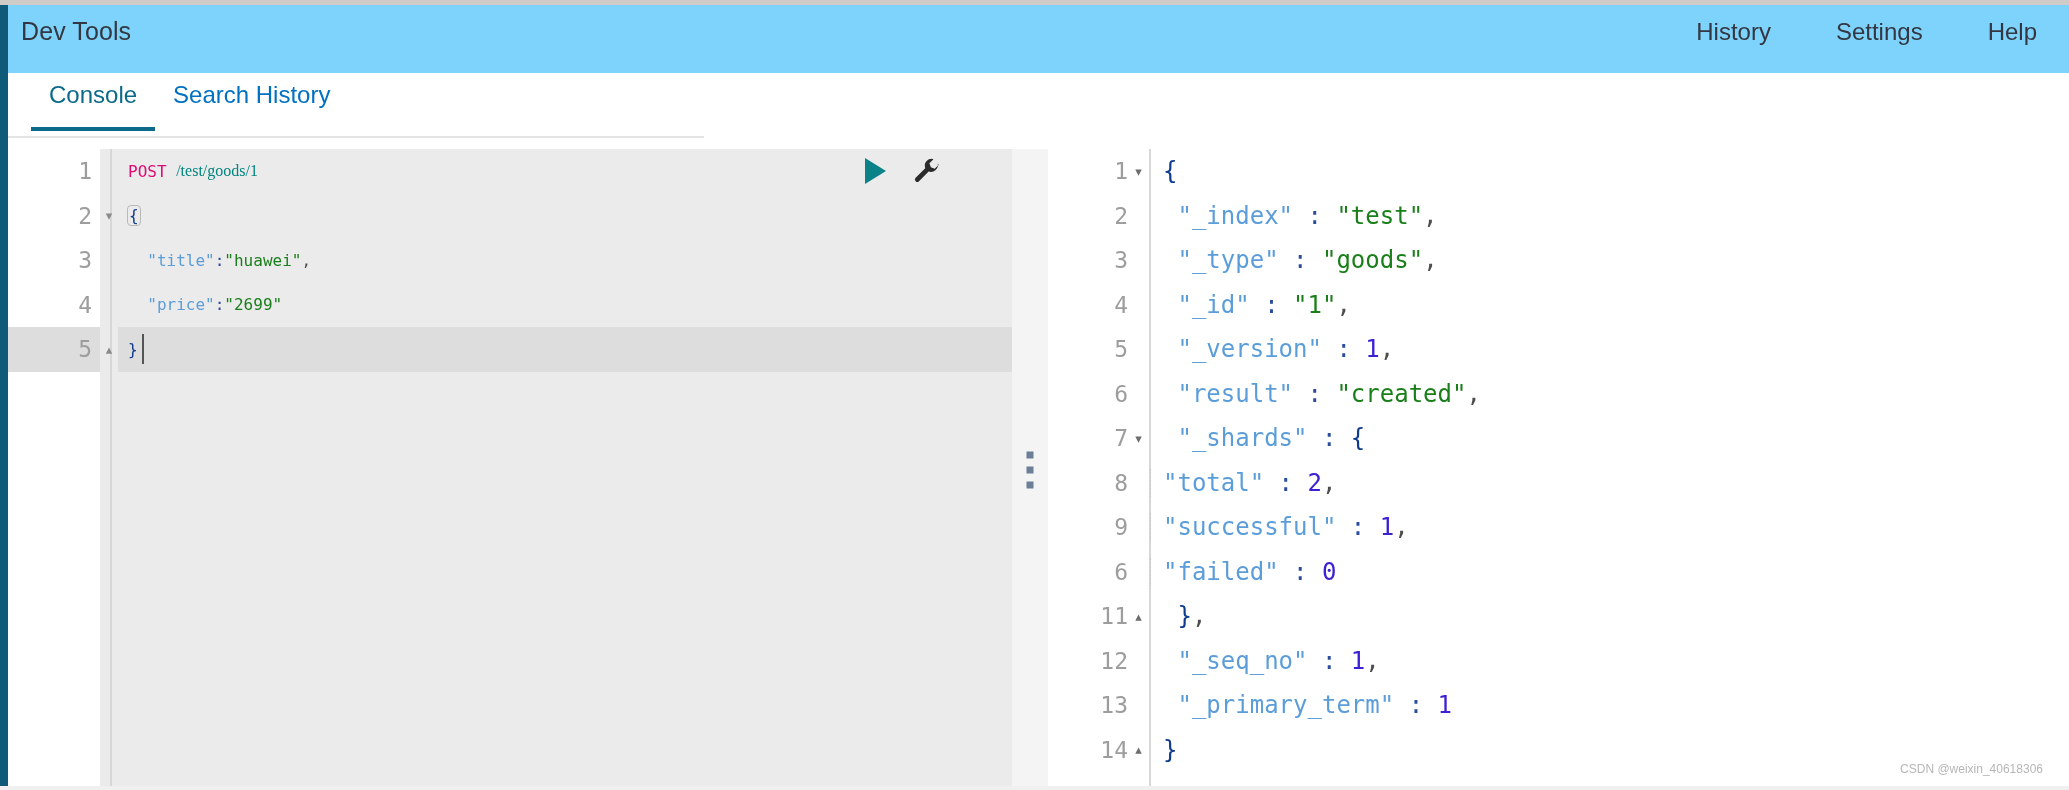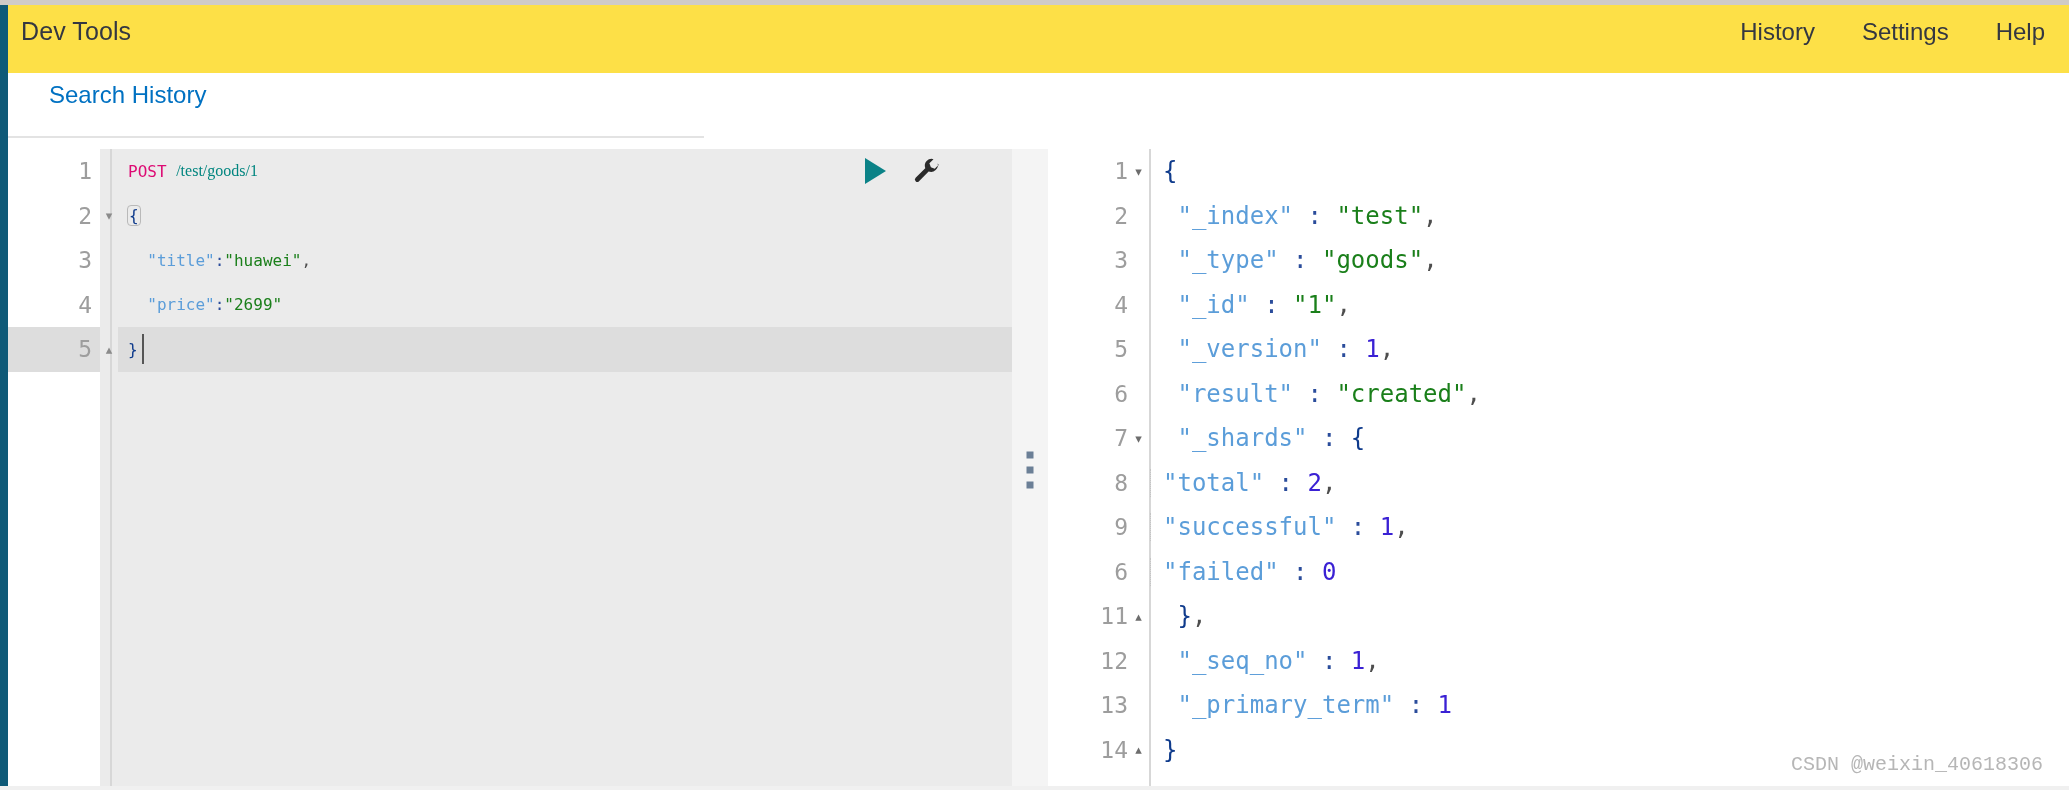--- a/index.html
+++ b/index.html
@@ -36,38 +36,38 @@
     background: #0f5a78;
   }
 
   
   #header {
     position: absolute;
     top: 5px;
     left: 8px;
     right: 0;
     height: 68px;
-    background: #fde047;
+    background: #7dd3fc;
   }
   #app-title {
     position: absolute;
     left: 13px;
     top: 12px;
     font-size: 25px;
     color: #343741;
     letter-spacing: 0.1px;
     white-space: nowrap;
   }
   #header-actions {
     position: absolute;
-    right: 24px;
+    right: 32px;
     top: 13px;
     display: flex;
     align-items: center;
-    gap: 47px;
+    gap: 65px;
   }
   .header-action {
     font-size: 24px;
     color: #343741;
     white-space: nowrap;
     cursor: pointer;
   }
 
   
   #tabs {
@@ -318,23 +318,23 @@
     border-left: 1px dotted #c4c4c4;
     margin-left: 1px;
     padding-left: 12px;
   }
 
   
   #watermark {
     position: absolute;
     right: 26px;
     bottom: 14px;
-    font-size: 20px;
+    font-size: 12px;
     color: #b6b6b6;
-    font-family: Liberation Mono, monospace;
+    font-family: Liberation Sans, sans-serif;
     white-space: nowrap;
     z-index: 9;
     text-align: right;
   }
 
   
   #bottom-edge {
     position: absolute;
     left: 0; right: 0; bottom: 0;
     height: 4px;
@@ -352,20 +352,21 @@
   <div id="header">
     <div id="app-title">Dev Tools</div>
     <div id="header-actions">
       <span class="header-action">History</span>
       <span class="header-action">Settings</span>
       <span class="header-action">Help</span>
     </div>
   </div>
 
   <div id="tabs">
+    <div class="tab active">Console</div>
     <div class="tab">Search History</div>
   </div>
   <div id="tabs-divider"></div>
 
   <div id="workspace">
 
     <div id="request-panel">
       <div id="request-gutter"></div>
       <div id="request-gutter-border"></div>
       <div id="request-lines">

